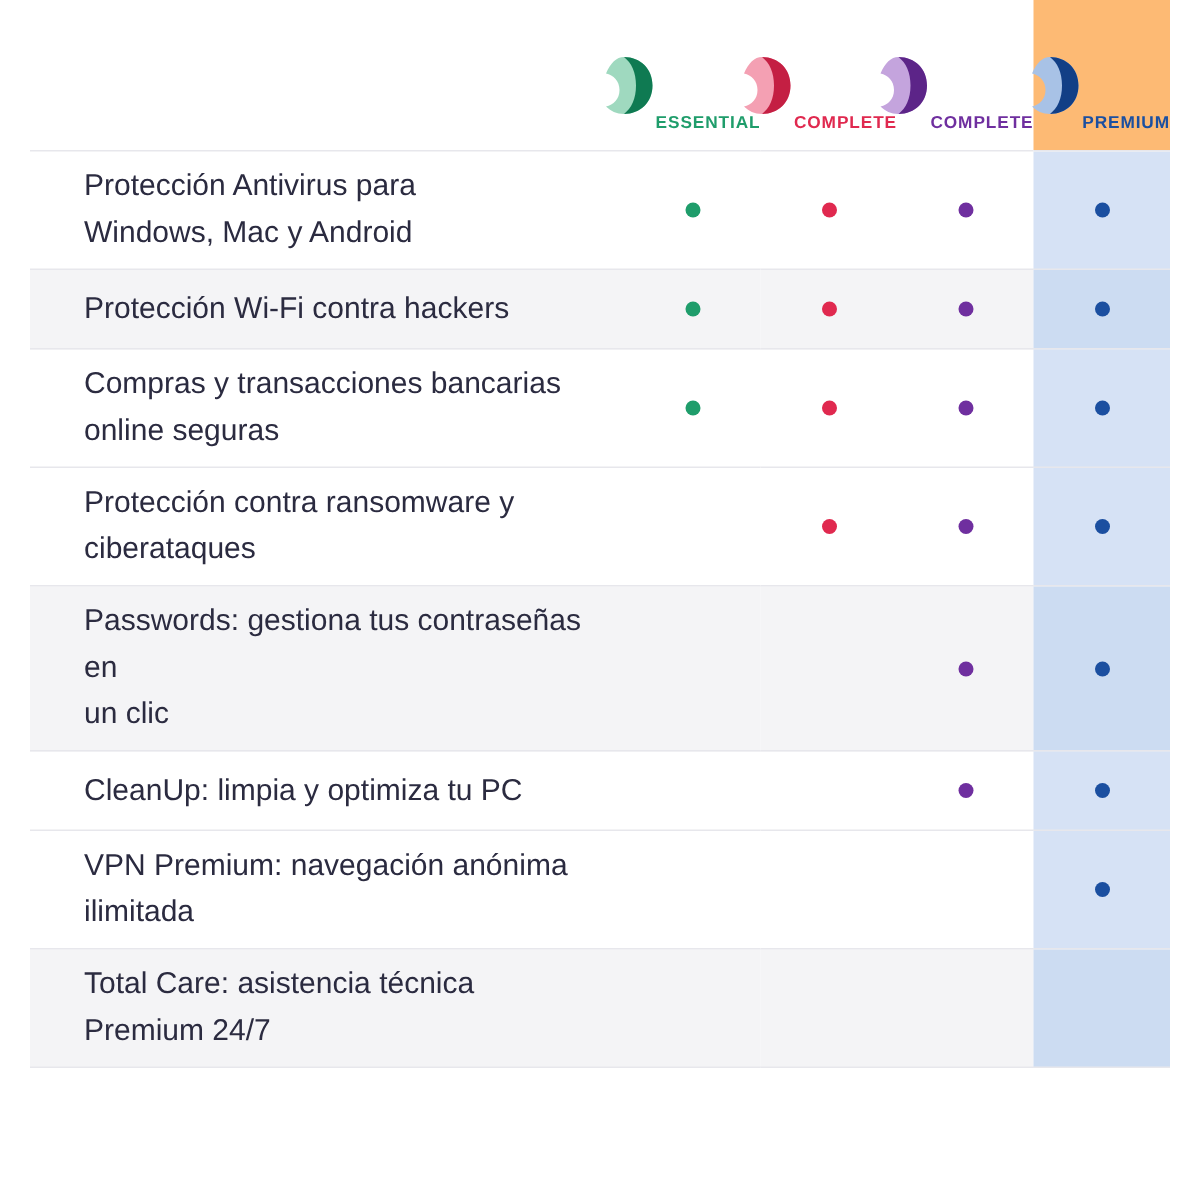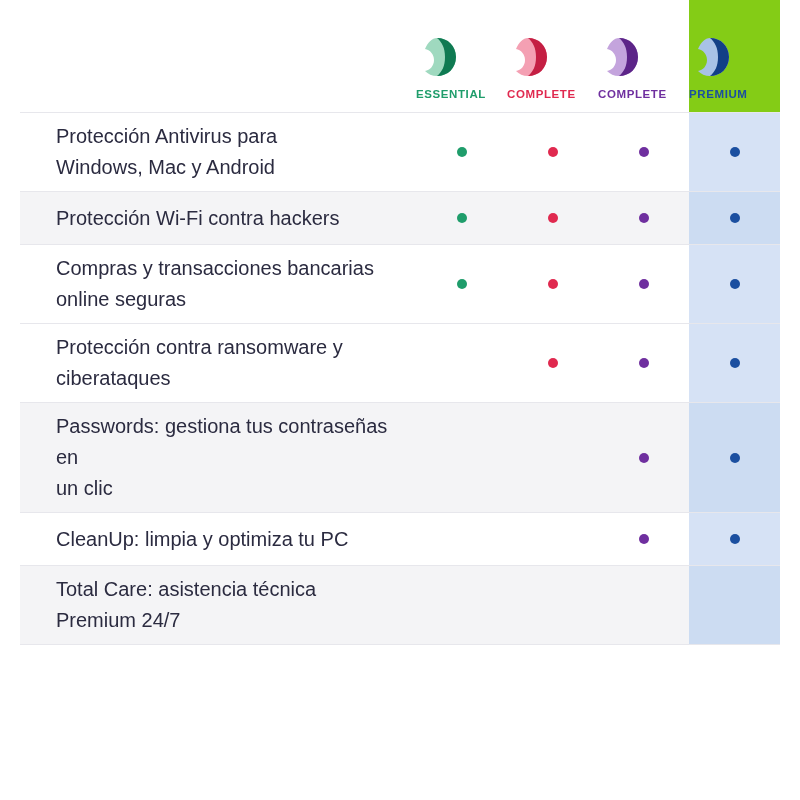--- a/index.html
+++ b/index.html
@@ -29,27 +29,27 @@
   col.feature { width: 396px; }
   col.plan    { width: 91px; }
   
   thead th {
     padding: 0;
     vertical-align: bottom;
     background: #ffffff;
   }
   .head-cell {
     display: flex;
-    flex-direction: column;
-    align-items: flex-start;
+    flex-direction: row;
+    align-items: flex-end;
     justify-content: flex-end;
     padding-top: 36px;
     padding-bottom: 12px;
   }
-  .plan-col-premium .head-cell { background: #84cc16; }
+  .plan-col-premium .head-cell { background: #fdba74; }
   .logo {
     width: 42px;
     height: 42px;
     position: relative;
     margin-bottom: 10px;
   }
   .logo svg { display: block; }
   .plan-label {
     font-size: 11.5px;
     font-weight: bold;
@@ -291,20 +291,45 @@
             <div class="dot-wrap">
               <span class="dot" style="background: rgb(111, 47, 159);"></span>
             </div>
           </td>
           <td class="plan-col plan-col-premium">
             <div class="dot-wrap">
               <span class="dot" style="background: rgb(27, 79, 160);"></span>
             </div>
           </td>
         </tr>
+        <tr>
+          <td>
+            <div class="feature-text">VPN Premium: navegación anónima<br>ilimitada</div>
+          </td>
+          <td class="plan-col plan-col-essential">
+            <div class="dot-wrap">
+              <span class="dot empty"></span>
+            </div>
+          </td>
+          <td class="plan-col plan-col-advanced">
+            <div class="dot-wrap">
+              <span class="dot empty"></span>
+            </div>
+          </td>
+          <td class="plan-col plan-col-complete">
+            <div class="dot-wrap">
+              <span class="dot empty"></span>
+            </div>
+          </td>
+          <td class="plan-col plan-col-premium">
+            <div class="dot-wrap">
+              <span class="dot" style="background: rgb(27, 79, 160);"></span>
+            </div>
+          </td>
+        </tr>
         <tr class="alt">
           <td>
             <div class="feature-text">Total Care: asistencia técnica<br>Premium 24/7</div>
           </td>
           <td class="plan-col plan-col-essential">
             <div class="dot-wrap"></div>
           </td>
           <td class="plan-col plan-col-advanced">
             <div class="dot-wrap"></div>
           </td>

